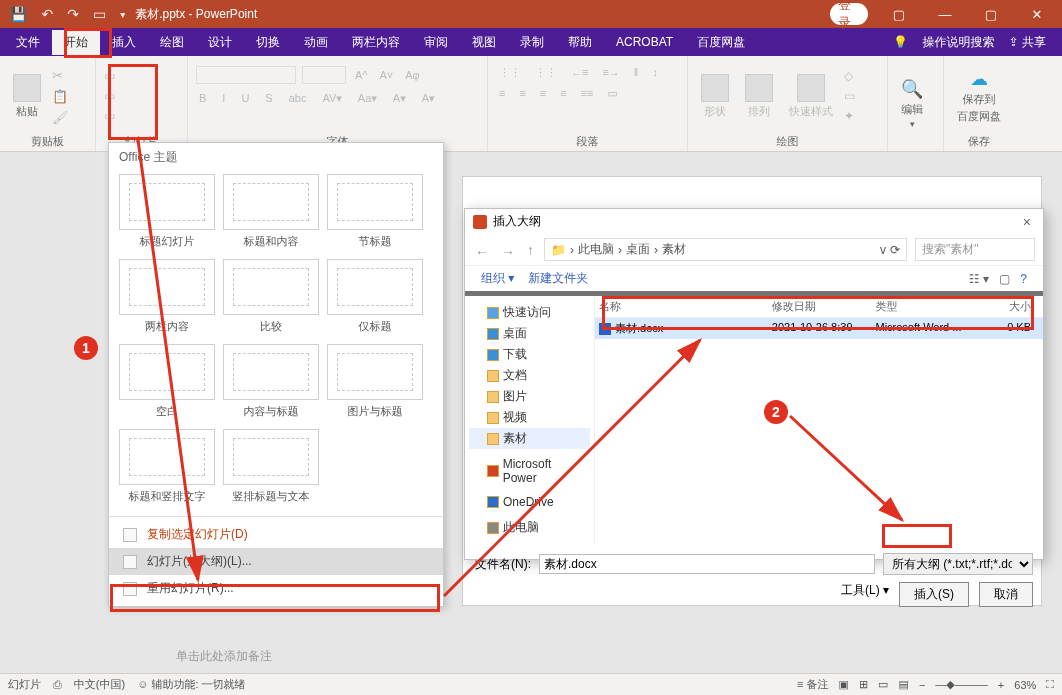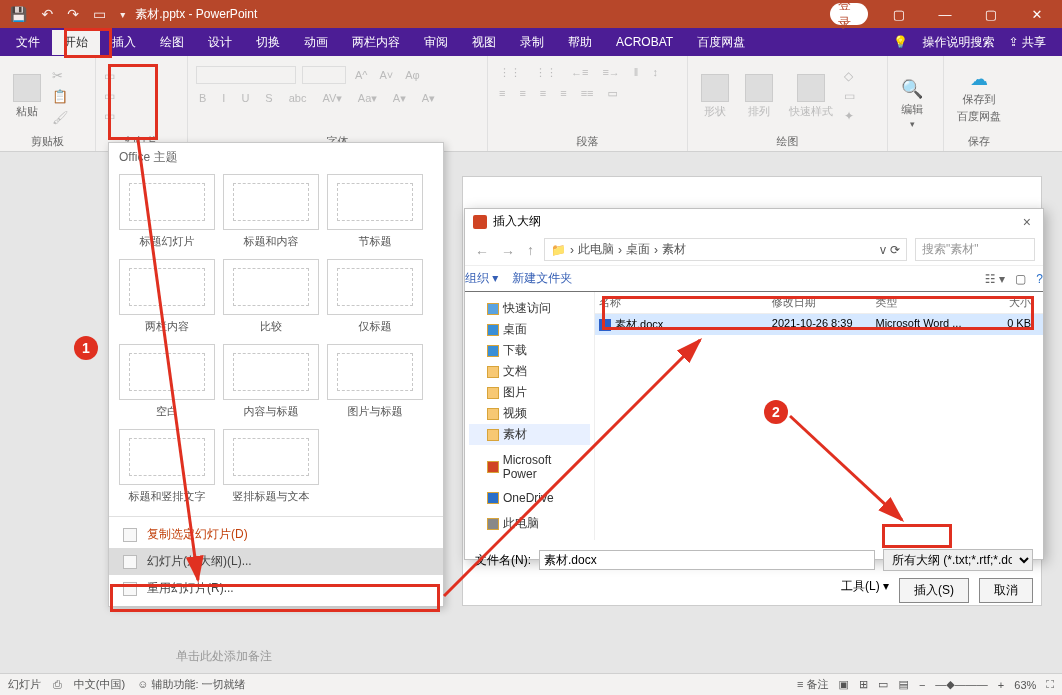--- a/index.html
+++ b/index.html
@@ -42,21 +42,21 @@
 .gmenu .micon { width:14px; height:14px; border:1px solid #bbb; background:#f8f8f8; }
 
 .dialog { position:absolute; left:464px; top:208px; width:580px; height:352px; background:#fff; border:1px solid #c0c0c0; box-shadow:3px 3px 12px rgba(0,0,0,.25); z-index:10; display:flex; flex-direction:column; }
 .dlg-title { display:flex; align-items:center; padding:4px 8px; font-size:12px; }
 .dlg-title .p-icon{ width:14px; height:14px; background:#d04423; border-radius:2px; margin-right:6px; }
 .dlg-title .x { margin-left:auto; font-size:14px; color:#666; padding:0 4px; }
 .dlg-nav { display:flex; align-items:center; gap:8px; padding:4px 8px; font-size:12px; color:#555; }
 .dlg-nav .arrow { color:#999; font-size:14px; padding:0 2px; }
 .dlg-nav .crumb { display:flex; gap:4px; align-items:center; flex:1; border:1px solid #ddd; padding:2px 6px; }
 .dlg-nav .search { border:1px solid #ddd; padding:2px 6px; color:#999; width:120px; }
-.dlg-tool { display:flex; align-items:center; gap:14px; padding:4px 0; border-top:1px solid #eee; border-bottom:1px solid #737373; font-size:12px; color:#355fb5; }
+.dlg-tool { display:flex; align-items:center; gap:14px; padding:4px 16px; border-top:1px solid #eee; border-bottom:5px solid #737373; font-size:12px; color:#355fb5; }
 .dlg-tool .r { margin-left:auto; display:flex; gap:10px; color:#666; }
 .dlg-body { flex:1; display:flex; }
 .tree { width:130px; border-right:1px solid #eee; padding:6px 4px; font-size:12px; color:#333; }
 .tree .ti { padding:2px 4px 2px 18px; display:flex; align-items:center; gap:4px; }
 .tree .ti .ic { width:12px; height:12px; background:#f7c873; border:1px solid #d8a43a; }
 .tree .ti.hl { background:#e8f0ff; }
 .files { flex:1; }
 .files .fhdr { display:flex; font-size:11px; color:#666; border-bottom:1px solid #eee; padding:3px 4px; }
 .files .fhdr div:nth-child(1){flex:2;} .files .fhdr div:nth-child(2){flex:1.2;} .files .fhdr div:nth-child(3){flex:1.2;} .files .fhdr div:nth-child(4){flex:.6;text-align:right;padding-right:8px;}
 .files .frow { display:flex; font-size:11px; padding:3px 4px; background:#d6e8ff; }

